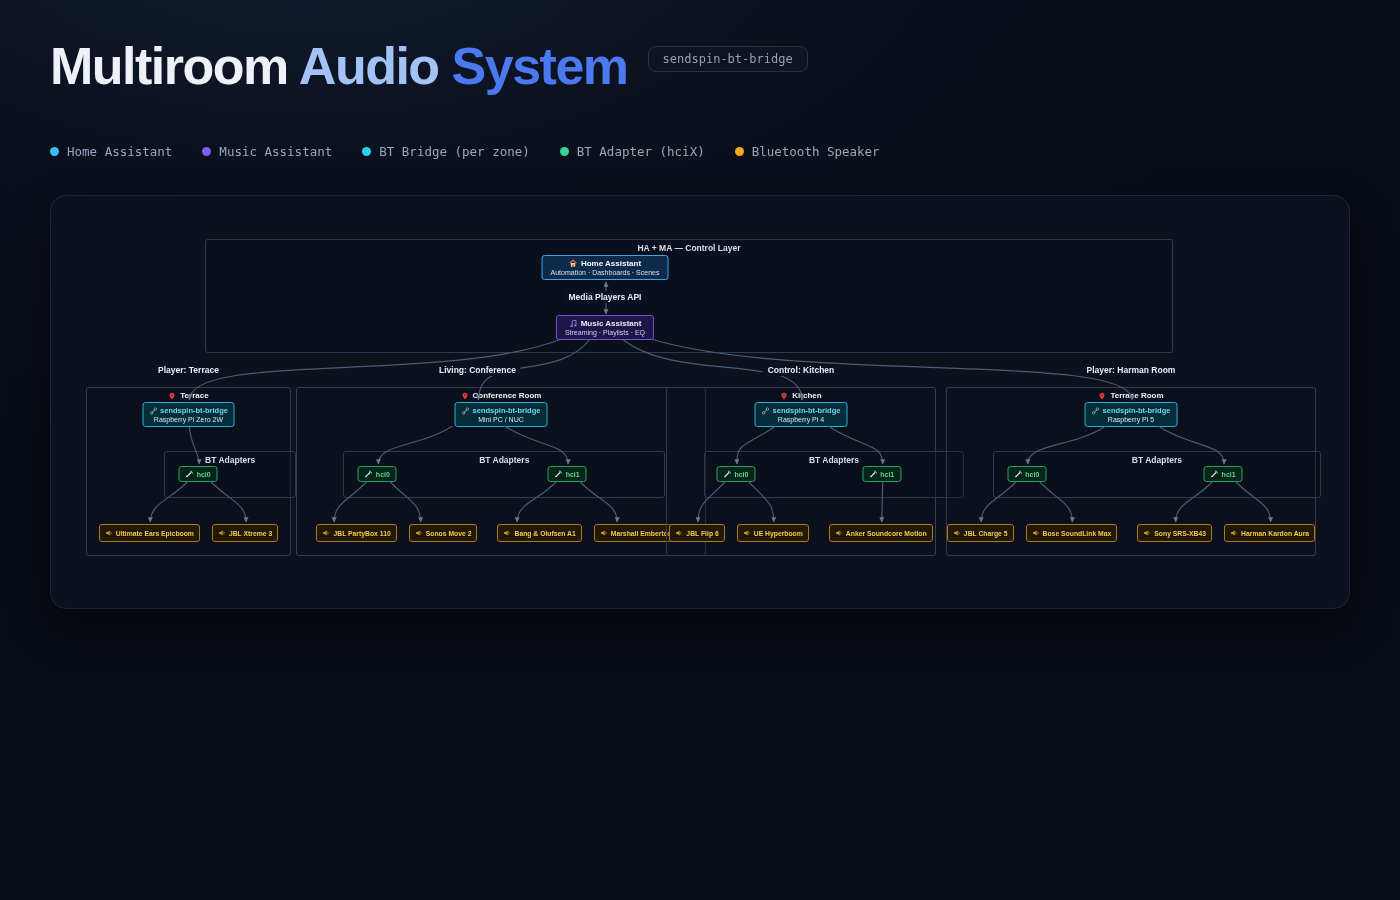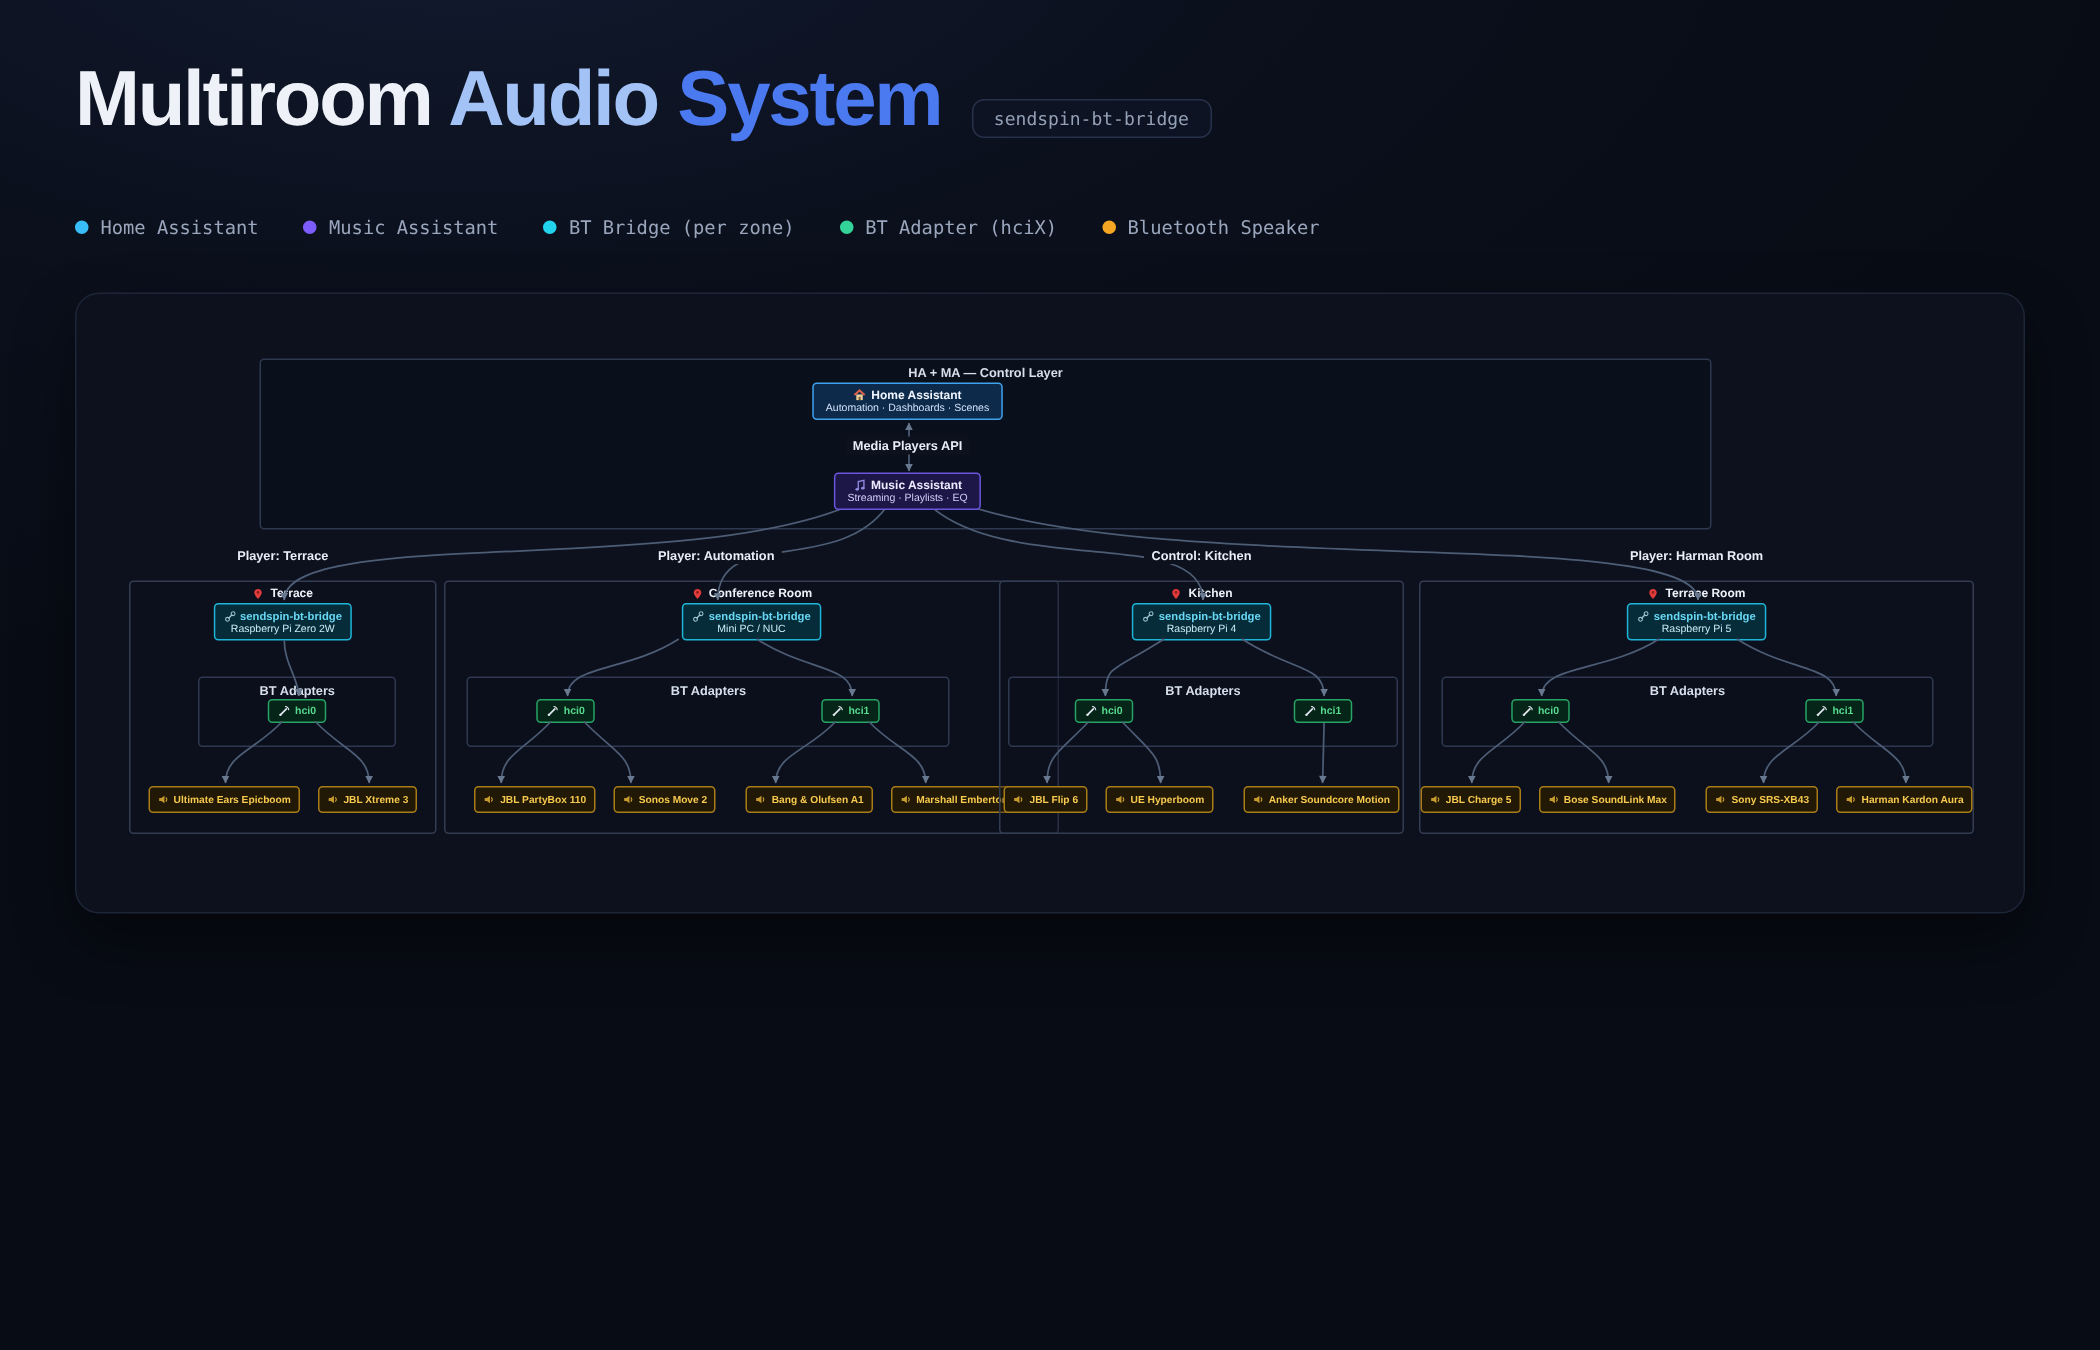--- a/index.html
+++ b/index.html
@@ -4,21 +4,21 @@
 <style>
   * { margin:0; padding:0; box-sizing:border-box; }
   html,body { width:1400px; height:900px; overflow:hidden; }
   body {
     background: radial-gradient(1100px 520px at 22% -8%, #121b30 0%, #0b101d 48%, #080c15 100%);
     font-family: "Liberation Sans", sans-serif;
     color:#e5ecf6;
     padding: 0 50px;
   }
   
-  .header { display:flex; align-items:flex-end; margin-top:40px; }
+  .header { display:flex; align-items:flex-start; margin-top:40px; }
   .title { font-size:52px; font-weight:800; letter-spacing:-1.5px; line-height:1; white-space:nowrap; }
   .tw1 { color:#eef2f8; }
   .tw2 { color:#a3c2f6; }
   .tw3 { color:#4b79ef; }
   .badge {
     margin-left:20px; margin-top:6px;
     font-family:"DejaVu Sans Mono", monospace; font-size:12px; color:#94a0b6;
     border:1px solid #27314a; background:#0d1322; border-radius:8px; padding:5px 14px;
     white-space:nowrap;
   }
@@ -28,21 +28,21 @@
     font-family:"DejaVu Sans Mono", monospace; font-size:12.5px; color:#9aa6bc; }
   .legend-dot { width:9px; height:9px; border-radius:50%; display:inline-block; }
   
   .panel {
     position:relative; width:1300px; height:414px; margin-top:36px;
     background:#0c111d; border:1px solid #1d2638; border-radius:16px;
     box-shadow: 0 18px 40px rgba(0,0,0,.45);
   }
   #edges { position:absolute; left:0; top:0; z-index:2; pointer-events:none; }
   .gbox { position:absolute; border:1px solid #2e3850; border-radius:3px;
-    background:rgba(10,15,26,.35); z-index:1; }
+    background:rgba(10,15,26,.35); z-index:1;margin-left:32px; }
   .gbox-label { position:absolute; top:3px; left:0; right:0; text-align:center;
     font-size:8.5px; font-weight:bold; color:#d7dfec; }
   .control { left:122px; top:43px; width:968px; height:114px; }
   .zone { position:absolute; top:191px; height:169px; border:1px solid #333d52;
     background:rgba(12,17,29,.3); border-radius:3px; z-index:1; }
   .zone-title { position:absolute; top:3px; left:0; right:0; display:flex;
     justify-content:center; align-items:center; gap:4px;
     font-size:8px; font-weight:bold; color:#eef2f8; z-index:3; }
   
   .node { position:absolute; transform:translateX(-50%); border-radius:3px;
@@ -321,21 +321,21 @@
               <path d="M5.6 1.2 A3.4 3.4 0 0 1 8.8 4.4" fill="none" stroke="#e3e9f0" stroke-width="0.9"></path>
               <circle cx="1.8" cy="8.2" r="1" fill="#e3e9f0"></circle>
             </svg>
           </span>
           <span>hci1</span>
         </div>
         <div class="gbox" style="left: 14.3789px; top: 63px; width: 321.777px; height: 47px;">
           <span class="gbox-label">BT Adapters</span>
         </div>
       </div>
-      <span class="edge-label" style="left: 426.5px; top: 174px;">Player: Automation</span>
+      <span class="edge-label" style="left: 426.5px; top: 174px;">Living: Conference</span>
       <div class="zone" style="left: 615px; width: 270px;">
         <div class="zone-title">
           <span class="ic">
             <svg viewBox="0 0 10 10" width="8" height="8">
               <path d="M5 0.8 C6.9 0.8 8.1 2.1 8.1 3.8 C8.1 6 5 9.2 5 9.2 C5 9.2 1.9 6 1.9 3.8 C1.9 2.1 3.1 0.8 5 0.8 Z" fill="#e23b3b"></path>
               <circle cx="5" cy="3.7" r="1.1" fill="#8c1f1f"></circle>
             </svg>
           </span>
           <span>Kitchen</span>
         </div>

